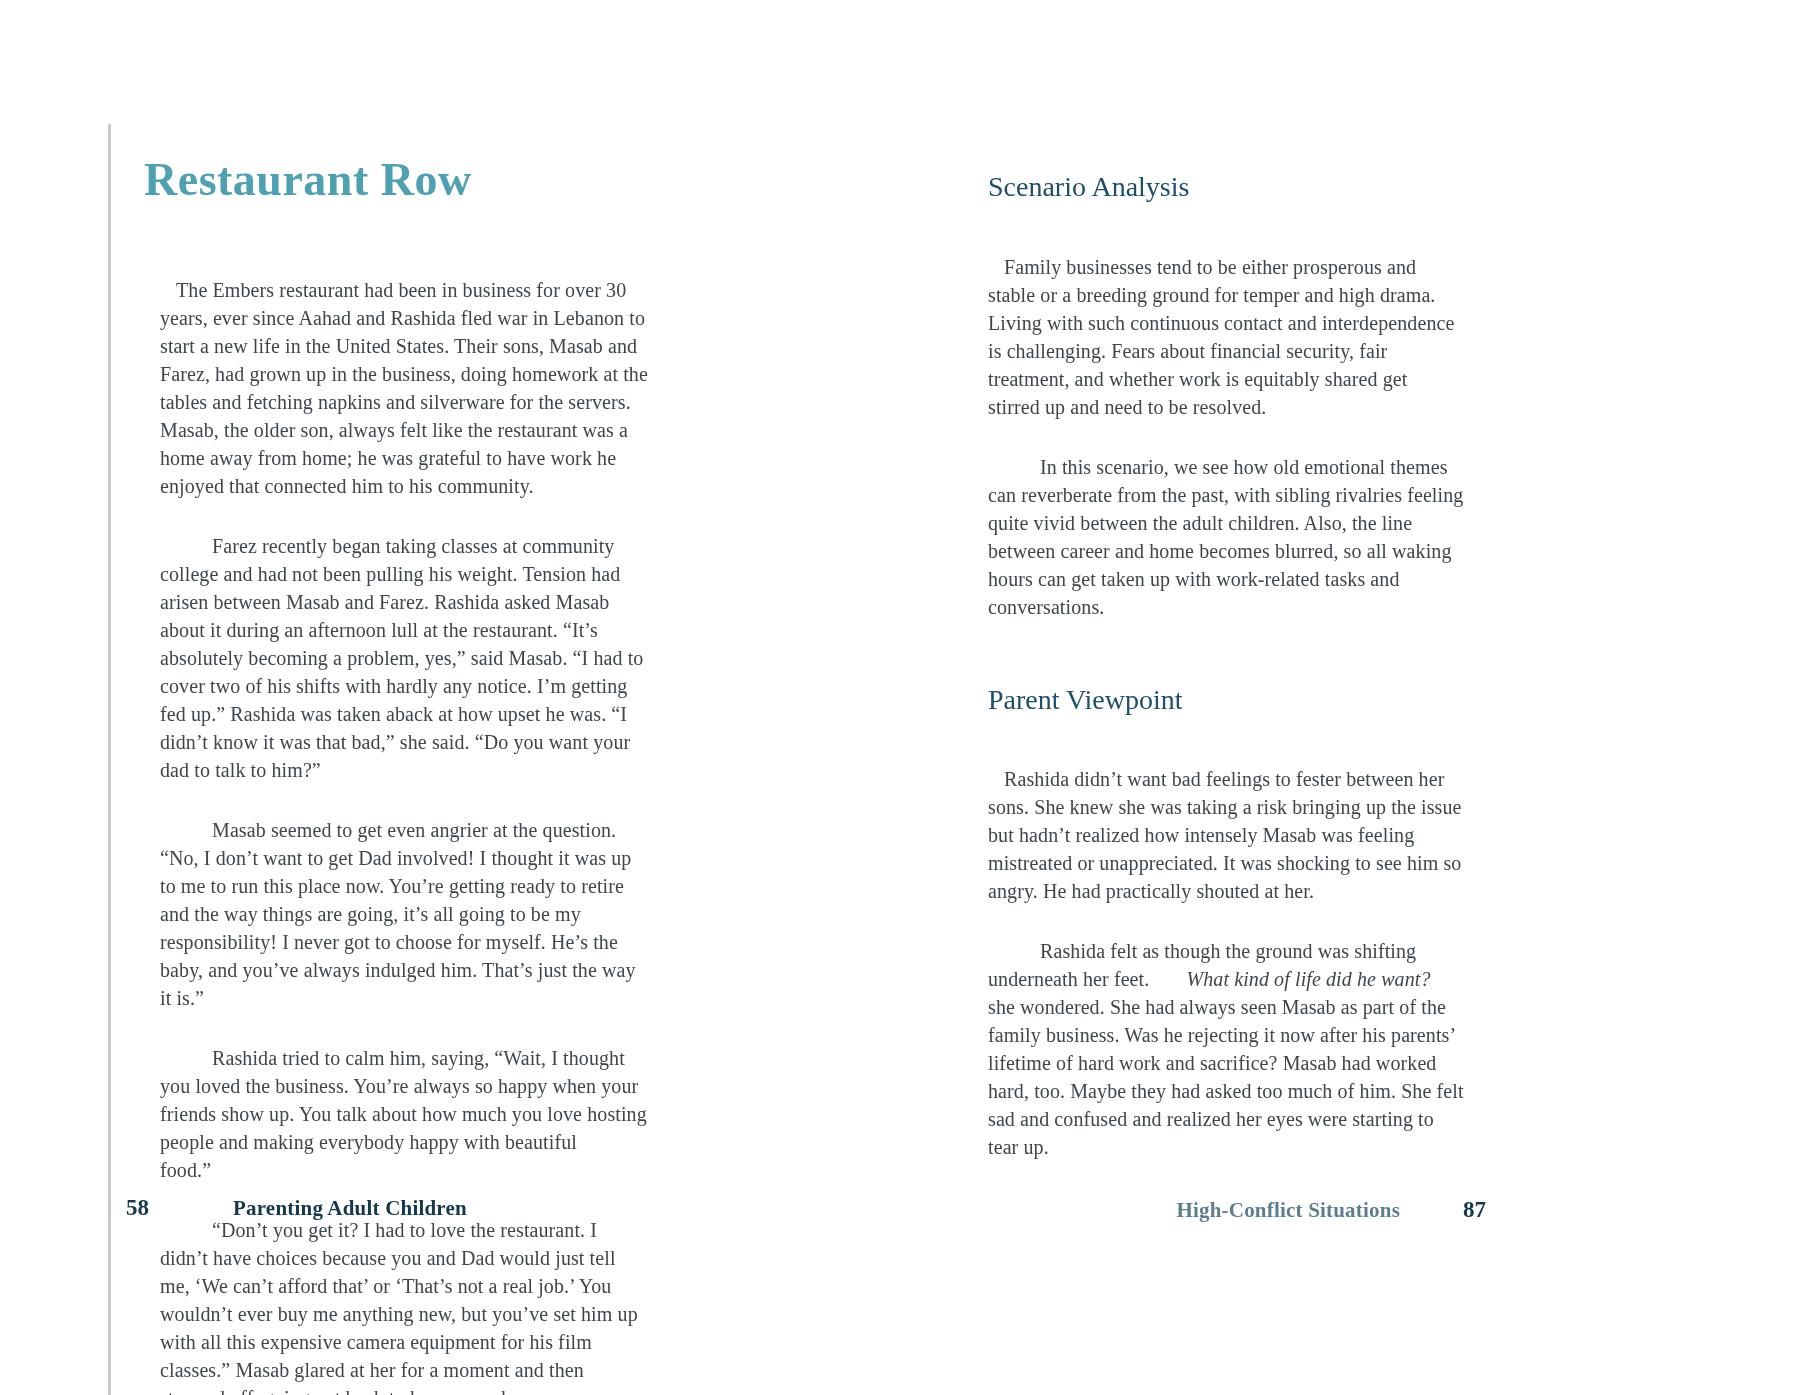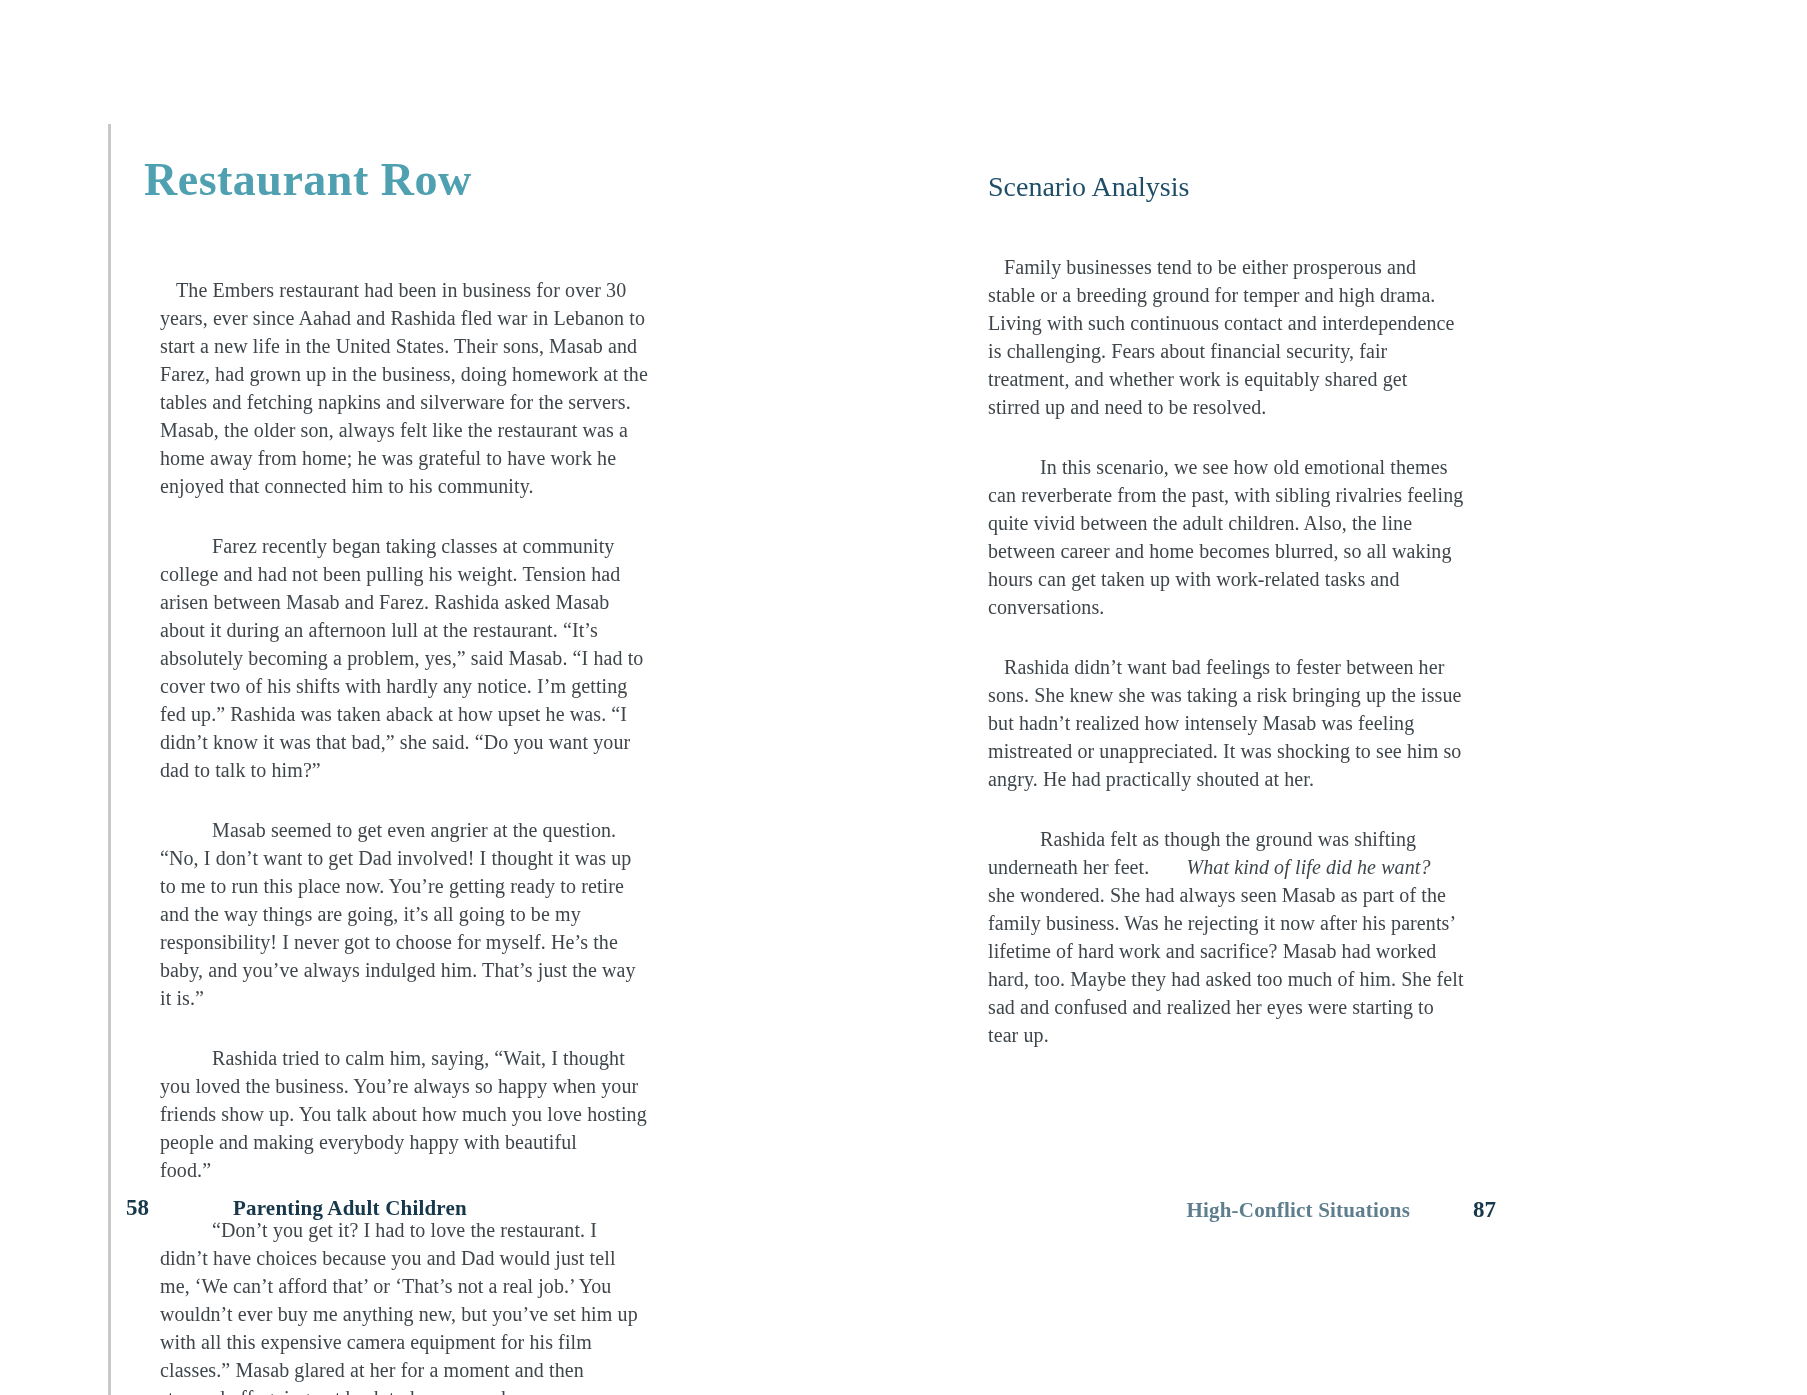--- a/index.html
+++ b/index.html
@@ -72,21 +72,21 @@
   .footer-left {
     position: absolute;
     left: 62px;
     top: 1131px;
     display: flex;
     align-items: baseline;
   }
 
   .footer-right {
     position: absolute;
-    right: 311px;
+    right: 321px;
     top: 1133px;
     display: flex;
     align-items: center;
     margin-left: 17px;
   }
 
   .footer-page-num {
     font-size: 23px;
     font-weight: 700;
     color: var(--footer-dark, #16384A);
@@ -123,20 +123,21 @@
         <p class="para indent"><span>Rashida tried to calm him, saying, “Wait, I thought you loved the business. You’re always so happy when your friends show up. You talk about how much you love hosting people and making everybody happy with beautiful food.”</span></p>
         <p class="para indent"><span>“Don’t you get it? I had to love the restaurant. I didn’t have choices because you and Dad would just tell me, ‘We can’t afford that’ or ‘That’s not a real job.’ You wouldn’t ever buy me anything new, but you’ve set him up with all this expensive camera equipment for his film classes.” Masab glared at her for a moment and then stormed off, going out back to have a smoke.</span></p>
       </div>
   </div>
 
   <div class="right-page-block">
     <div>
         <h2 class="section-heading">Scenario Analysis</h2>
         <p class="para"><span>Family businesses tend to be either prosperous and stable or a breeding ground for temper and high drama. Living with such continuous contact and interdependence is challenging. Fears about financial security, fair treatment, and whether work is equitably shared get stirred up and need to be resolved.</span></p>
         <p class="para indent"><span>In this scenario, we see how old emotional themes can reverberate from the past, with sibling rivalries feeling quite vivid between the adult children. Also, the line between career and home becomes blurred, so all waking hours can get taken up with work-related tasks and conversations.</span></p>
+        <h2 class="section-heading">Parent Viewpoint</h2>
         <p class="para"><span>Rashida didn’t want bad feelings to fester between her sons. She knew she was taking a risk bringing up the issue but hadn’t realized how intensely Masab was feeling mistreated or unappreciated. It was shocking to see him so angry. He had practically shouted at her.</span></p>
         <p class="para indent"><span>Rashida felt as though the ground was shifting underneath her feet. </span><span class="italic">What kind of life did he want?</span><span> she wondered. She had always seen Masab as part of the family business. Was he rejecting it now after his parents’ lifetime of hard work and sacrifice? Masab had worked hard, too. Maybe they had asked too much of him. She felt sad and confused and realized her eyes were starting to tear up.</span></p>
       </div>
   </div>
 
   <div class="footer-left">
     <span class="footer-page-num">58</span>
     <span class="footer-book-title">Parenting Adult Children</span>
   </div>
 

